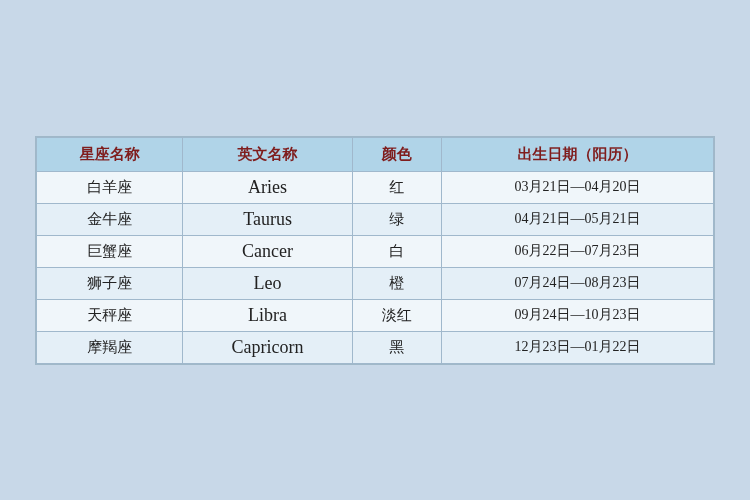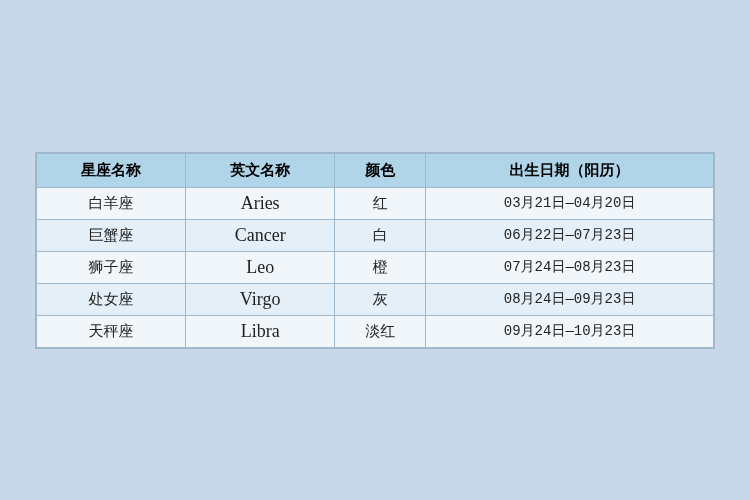--- a/index.html
+++ b/index.html
@@ -30,21 +30,21 @@
       text-align: center;
       padding: 5px 8px;
       font-size: 15px;
       color: #222;
     }
 
     thead th {
       background-color: #b0d4e8;
       font-weight: bold;
       font-size: 15px;
-      color: #000000;
+      color: #7f1d1d;
       padding: 7px 8px;
     }
 
     tbody tr {
       background-color: #f0f6fa;
     }
 
     tbody tr:nth-child(even) {
       background-color: #e4eff7;
     }
@@ -57,21 +57,20 @@
       font-size: 18px;
     }
 
     td.color-name {
       font-size: 15px;
     }
 
     td.date-range {
       font-size: 14px;
       white-space: nowrap;
-      font-family: Liberation Mono, monospace;
     }
   </style>
 </head>
 <body>
 
 <div class="table-container">
   <table>
     <thead>
       <tr>
         <th>星座名称</th>
@@ -81,38 +80,44 @@
       </tr>
     </thead>
     <tbody id="table-body">
     <tr>
           <td class="chinese-name">白羊座</td>
           <td class="english-name">Aries</td>
           <td class="color-name">红</td>
           <td class="date-range">03月21日—04月20日</td>
         </tr>
         <tr>
+          <td class="chinese-name">金牛座</td>
+          <td class="english-name">Taurus</td>
+          <td class="color-name">绿</td>
+          <td class="date-range">04月21日—05月21日</td>
+        </tr>
+        <tr>
           <td class="chinese-name">巨蟹座</td>
           <td class="english-name">Cancer</td>
           <td class="color-name">白</td>
           <td class="date-range">06月22日—07月23日</td>
         </tr>
         <tr>
           <td class="chinese-name">狮子座</td>
           <td class="english-name">Leo</td>
           <td class="color-name">橙</td>
           <td class="date-range">07月24日—08月23日</td>
         </tr>
         <tr>
-          <td class="chinese-name">处女座</td>
-          <td class="english-name">Virgo</td>
-          <td class="color-name">灰</td>
-          <td class="date-range">08月24日—09月23日</td>
-        </tr>
-        <tr>
           <td class="chinese-name">天秤座</td>
           <td class="english-name">Libra</td>
           <td class="color-name">淡红</td>
           <td class="date-range">09月24日—10月23日</td>
+        </tr>
+        <tr>
+          <td class="chinese-name">摩羯座</td>
+          <td class="english-name">Capricorn</td>
+          <td class="color-name">黑</td>
+          <td class="date-range">12月23日—01月22日</td>
         </tr>
       </tbody>
   </table>
 </div>
 
 </body></html>

